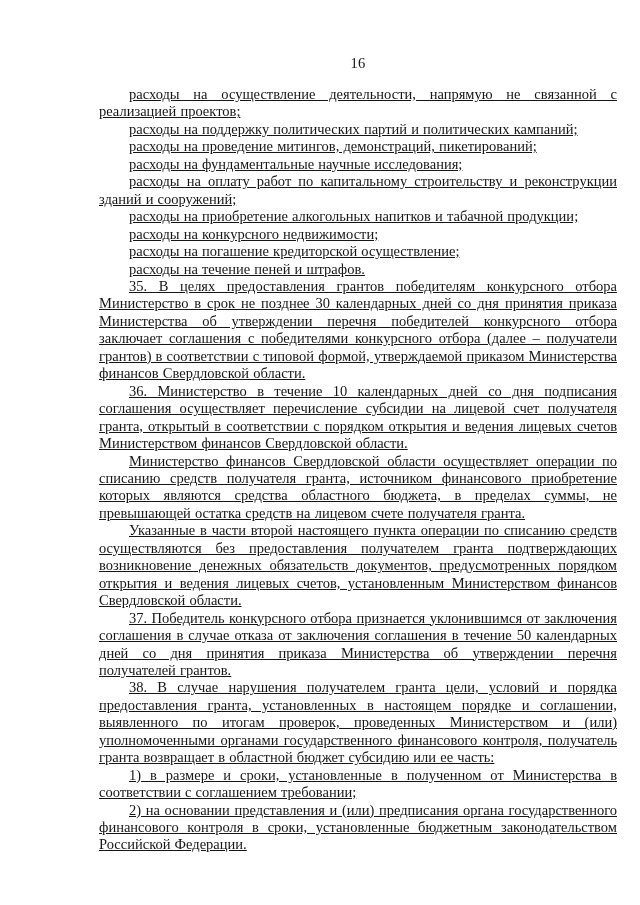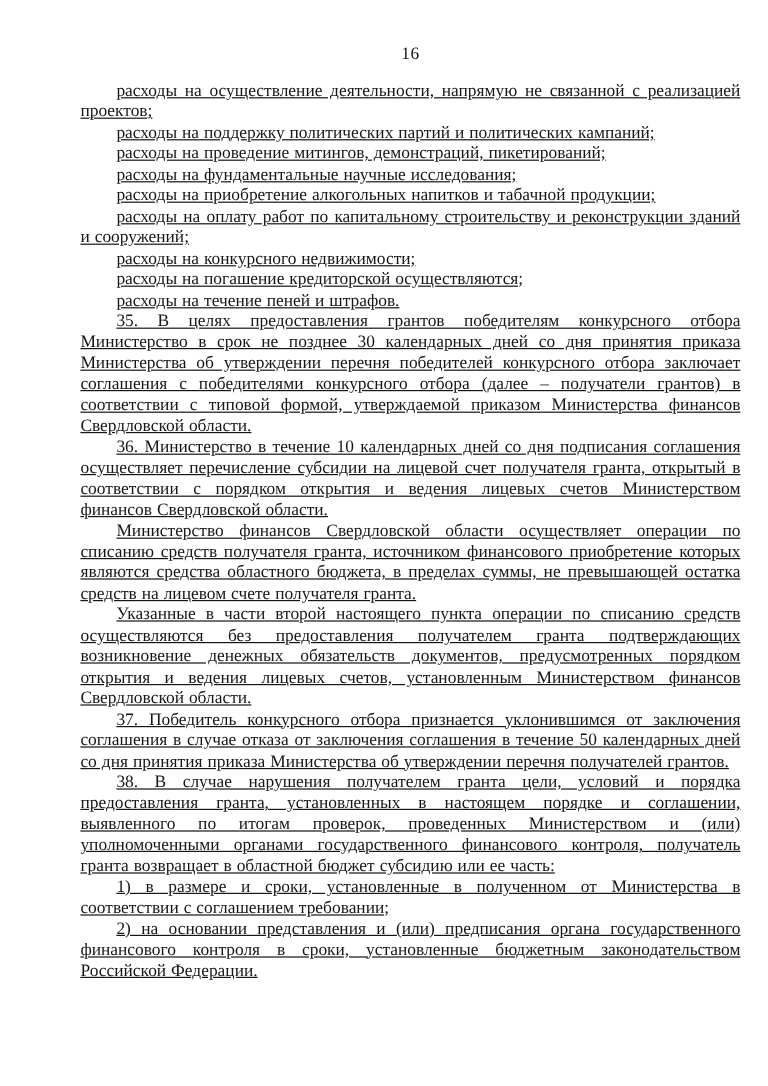--- a/index.html
+++ b/index.html
@@ -11,21 +11,22 @@
     position: relative;
     width: 640px;
     height: 905px;
     background: #ffffff;
     overflow: hidden;
     font-family: "Liberation Serif", serif;
     color: #161616;
     -webkit-font-smoothing: antialiased;
   }
   .content {
-    padding: 37px 23px 0 67px;
+    padding: 37px 23px 0 99px;
+    margin-top: 18px;
   }
   .page-number {
     text-align: center;
     font-size: 14.5px;
     line-height: 17px;
     margin-bottom: 14px;
     letter-spacing: 0.3px;
   }
   .body-text p.para {
     margin: 0;
@@ -41,24 +42,24 @@
 <body>
 
 <div class="page">
   <div class="content">
     <div class="page-number">16</div>
     <div class="body-text">
         <p class="para">расходы на осуществление деятельности, напрямую не связанной с реализацией проектов;</p>
         <p class="para">расходы на поддержку политических партий и политических кампаний;</p>
         <p class="para">расходы на проведение митингов, демонстраций, пикетирований;</p>
         <p class="para">расходы на фундаментальные научные исследования;</p>
+        <p class="para">расходы на оплату работ по капитальному строительству и реконструкции зданий и сооружений;</p>
         <p class="para">расходы на приобретение алкогольных напитков и табачной продукции;</p>
-        <p class="para">расходы на оплату работ по капитальному строительству и реконструкции зданий и сооружений;</p>
         <p class="para">расходы на конкурсного недвижимости;</p>
-        <p class="para">расходы на погашение кредиторской осуществляются;</p>
+        <p class="para">расходы на погашение кредиторской осуществление;</p>
         <p class="para">расходы на течение пеней и штрафов.</p>
         <p class="para">35. В целях предоставления грантов победителям конкурсного отбора Министерство в срок не позднее 30 календарных дней со дня принятия приказа Министерства об утверждении перечня победителей конкурсного отбора заключает соглашения с победителями конкурсного отбора (далее – получатели грантов) в соответствии с типовой формой, утверждаемой приказом Министерства финансов Свердловской области.</p>
         <p class="para">36. Министерство в течение 10 календарных дней со дня подписания соглашения осуществляет перечисление субсидии на лицевой счет получателя гранта, открытый в соответствии с порядком открытия и ведения лицевых счетов Министерством финансов Свердловской области.</p>
         <p class="para">Министерство финансов Свердловской области осуществляет операции по списанию средств получателя гранта, источником финансового приобретение которых являются средства областного бюджета, в пределах суммы, не превышающей остатка средств на лицевом счете получателя гранта.</p>
         <p class="para">Указанные в части второй настоящего пункта операции по списанию средств осуществляются без предоставления получателем гранта подтверждающих возникновение денежных обязательств документов, предусмотренных порядком открытия и ведения лицевых счетов, установленным Министерством финансов Свердловской области.</p>
         <p class="para">37. Победитель конкурсного отбора признается уклонившимся от заключения соглашения в случае отказа от заключения соглашения в течение 50 календарных дней со дня принятия приказа Министерства об утверждении перечня получателей грантов.</p>
         <p class="para">38. В случае нарушения получателем гранта цели, условий и порядка предоставления гранта, установленных в настоящем порядке и соглашении, выявленного по итогам проверок, проведенных Министерством и (или) уполномоченными органами государственного финансового контроля, получатель гранта возвращает в областной бюджет субсидию или ее часть:</p>
         <p class="para">1) в размере и сроки, установленные в полученном от Министерства в соответствии с соглашением требовании;</p>
         <p class="para">2) на основании представления и (или) предписания органа государственного финансового контроля в сроки, установленные бюджетным законодательством Российской Федерации.</p>
       </div>

